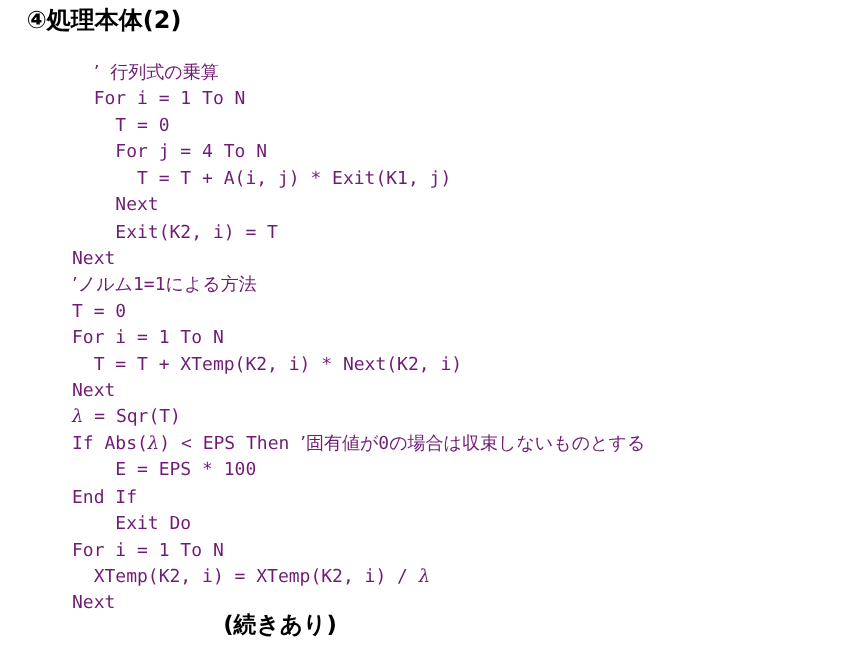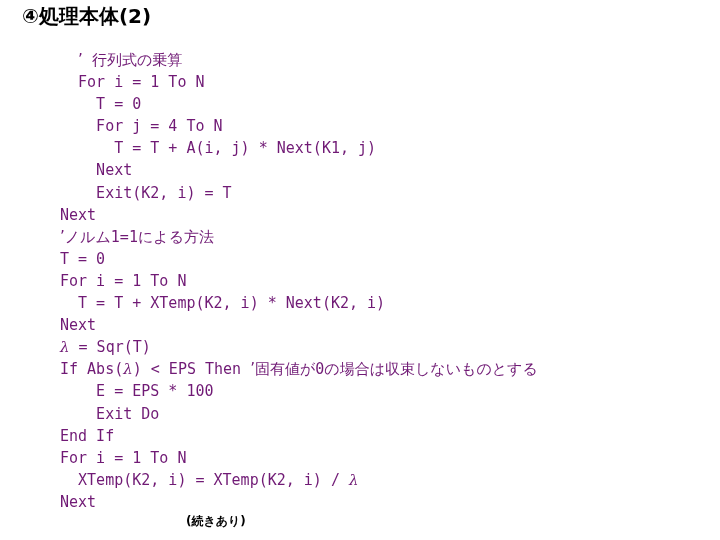--- a/index.html
+++ b/index.html
@@ -55,52 +55,52 @@
   .code-line .jp {
     font-family: "DejaVu Sans", "Liberation Sans", sans-serif;
     font-size: 15px;
   }
   #slide-footer {
     position: absolute;
     left: 186px;
     top: 510px;
     font-family: "DejaVu Sans", "Liberation Sans", sans-serif;
     font-weight: bold;
-    font-size: 12px;
+    font-size: 19px;
     line-height: 22px;
     color: #000000;
     white-space: pre;
   }
 </style>
 </head>
 <body>
 
 <div id="slide">
 
   <div id="slide-title">④処理本体(2)</div>
 
   <div id="code-block">
       <div class="code-line">  <span class="jp">’</span> <span class="jp">行列式の乗算</span></div>
       <div class="code-line">  For i = 1 To N</div>
       <div class="code-line">    T = 0</div>
       <div class="code-line">    For j = 4 To N</div>
-      <div class="code-line">      T = T + A(i, j) * Next(K1, j)</div>
+      <div class="code-line">      T = T + A(i, j) * Exit(K1, j)</div>
       <div class="code-line">    Next</div>
       <div class="code-line">    Exit(K2, i) = T</div>
       <div class="code-line">Next</div>
       <div class="code-line"><span class="jp">’ノルム</span>1=1<span class="jp">による方法</span></div>
       <div class="code-line">T = 0</div>
       <div class="code-line">For i = 1 To N</div>
       <div class="code-line">  T = T + XTemp(K2, i) * Next(K2, i)</div>
       <div class="code-line">Next</div>
       <div class="code-line"><span class="lam">λ</span> = Sqr(T)</div>
       <div class="code-line">If Abs(<span class="lam">λ</span>) &lt; EPS Then <span class="jp">’固有値が</span>0<span class="jp">の場合は収束しないものとする</span></div>
       <div class="code-line">    E = EPS * 100</div>
+      <div class="code-line">End If</div>
       <div class="code-line">    Exit Do</div>
-      <div class="code-line">End If</div>
       <div class="code-line">For i = 1 To N</div>
       <div class="code-line">  XTemp(K2, i) = XTemp(K2, i) / <span class="lam">λ</span></div>
       <div class="code-line">Next</div>
     </div>
 
   <div id="slide-footer">(続きあり)</div>
 
 </div>
 
 </body></html>

